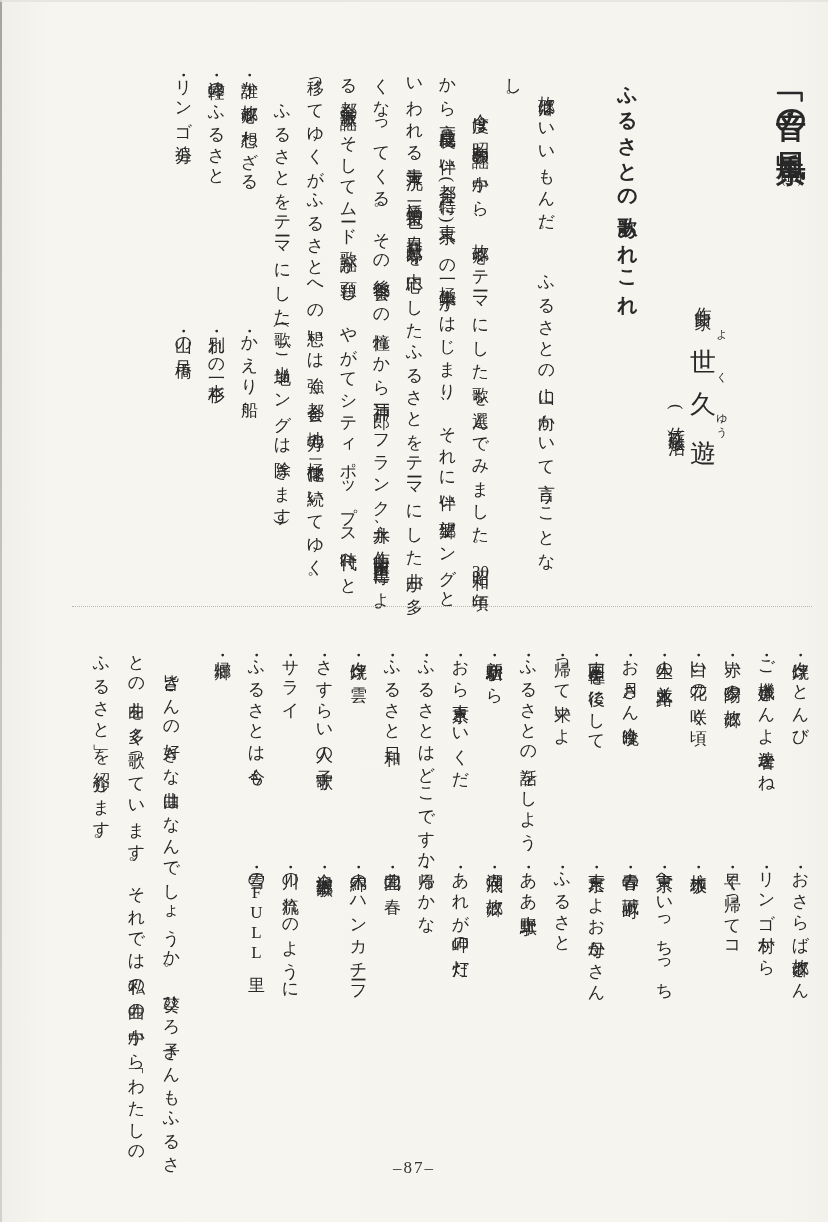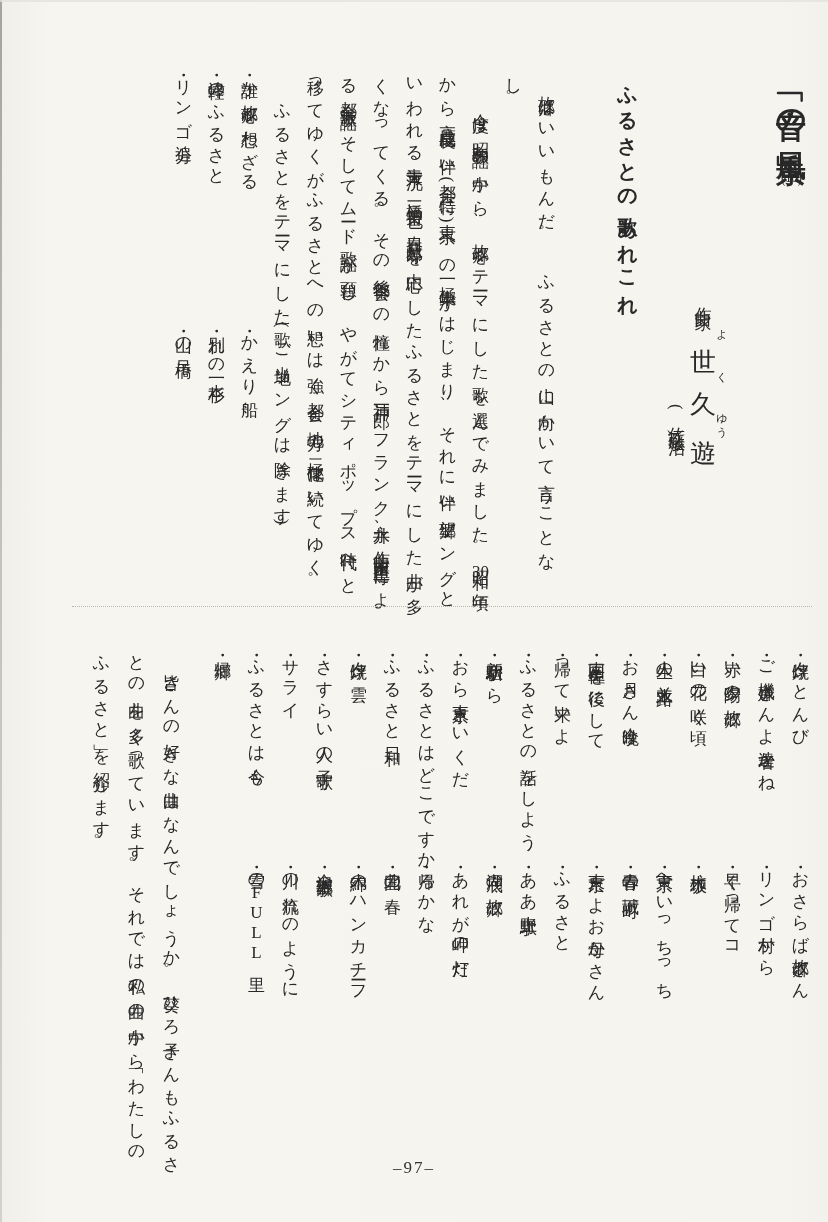--- a/index.html
+++ b/index.html
@@ -170,14 +170,14 @@
           <div class="song-item">・北国の春</div>
           <div class="song-item">・木綿のハンカチーフ</div>
           <div class="song-item">・金沢望郷歌</div>
           <div class="song-item">・川の流れのように</div>
           <div class="song-item">・雪の<span class="upright">FULL</span>里</div>
         </div>
     </div>
     <div class="bottom-prose">皆さんの好きな曲はなんでしょうか。葵ひろ子さんもふるさとの曲を多く歌っています。それでは私の曲の中から「わたしのふるさと」を紹介します。</div>
   </div>
 
-  <div class="page-number">–97–</div>
+  <div class="page-number">–87–</div>
 </div>
 
 </body></html>

